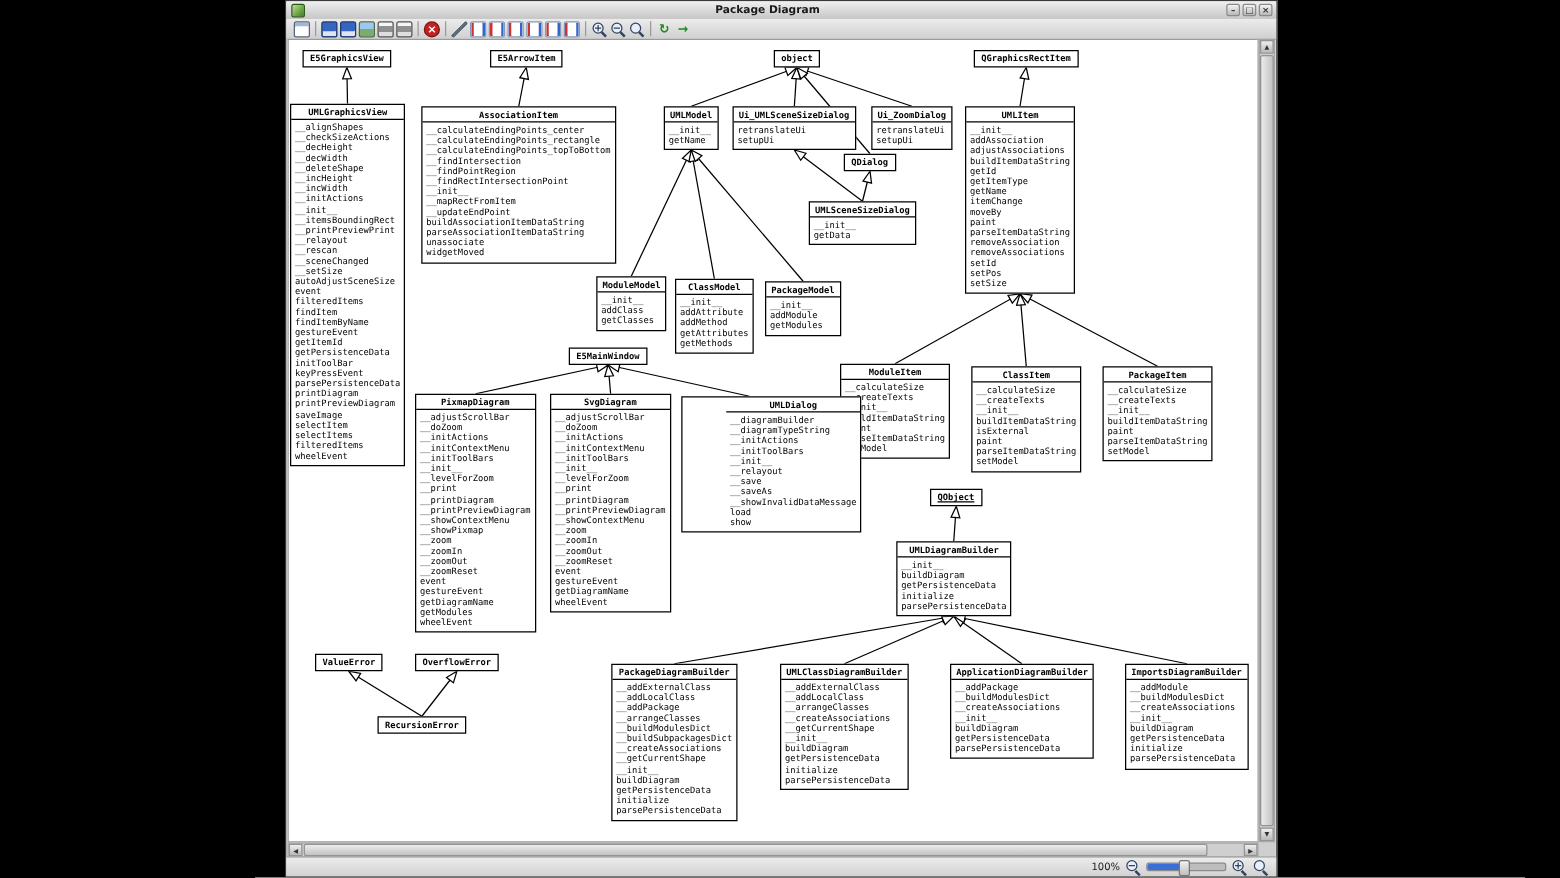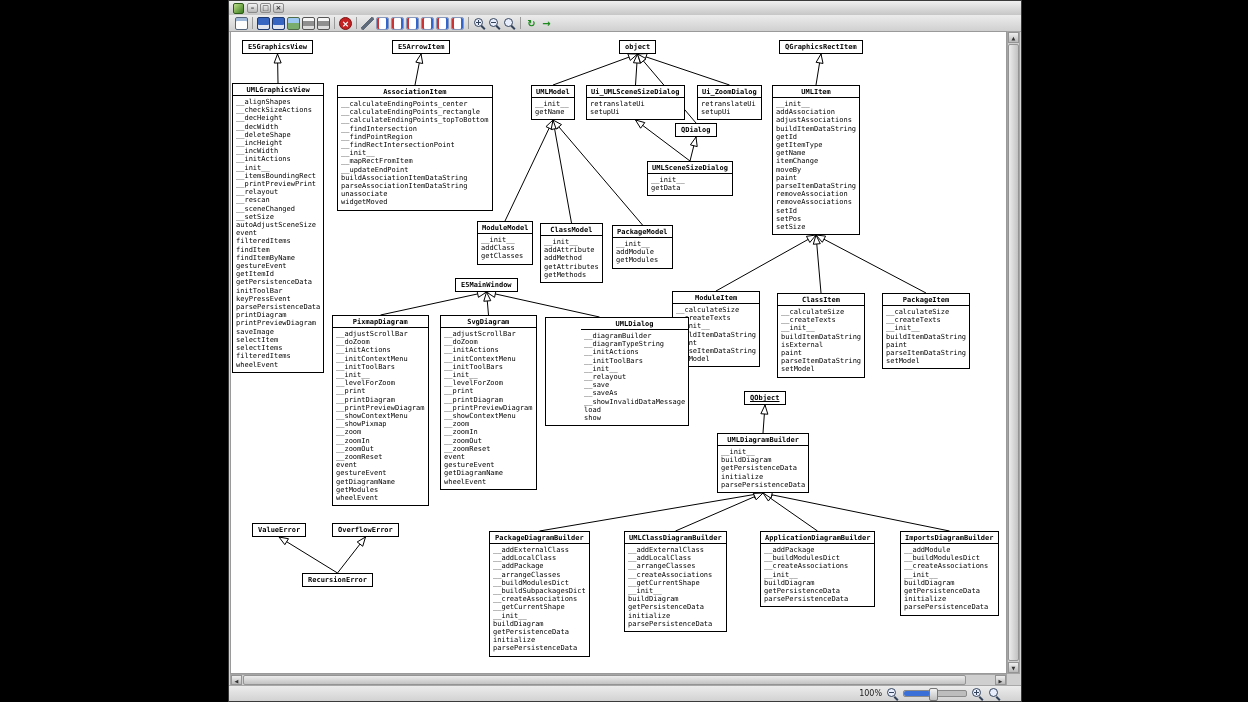--- a/index.html
+++ b/index.html
@@ -80,34 +80,35 @@
     background:linear-gradient(90deg,#ececec,#c2c2c2); border:1px solid #949494;
     border-radius:2px; box-sizing:border-box; }
   .hthumb { position:absolute; left:12px; right:40px; top:0; height:10px;
     background:linear-gradient(#ececec,#c2c2c2); border:1px solid #949494;
     border-radius:2px; box-sizing:border-box; }
   .scorner { position:absolute; right:1px; bottom:15px; width:13px; height:12px; background:#cfcfcf; }
   
   .statusbar { position:absolute; left:0; right:0; bottom:0; height:15px;
     background:linear-gradient(#ececec,#d2d2d2); border-top:1px solid #a8a8a8;
     display:flex; align-items:center; justify-content:flex-end; gap:4px;
-    padding-right:20px; font-size:8px; color:#1a1a1a; }
+    padding-right:6px; font-size:8px; color:#1a1a1a; }
   .slider { position:relative; width:62px; height:5px; background:#bdbdbd;
     border:1px solid #8a8a8a; border-radius:2px; }
   .slider-fill { position:absolute; left:0; top:0; bottom:0; width:42%; background:#3a6fd8; border-radius:2px; }
   .slider-handle { position:absolute; left:40%; top:-3px; width:7px; height:11px;
     background:linear-gradient(#f2f2f2,#bfbfbf); border:1px solid #777; border-radius:2px; }
 </style>
 </head>
 <body>
 
 <div class="window">
 
   <div class="titlebar">
     <span class="app-icon"></span>
+    <span class="tb-title">Package Diagram</span>
     <span class="winbtns">
       <span class="winbtn">–</span>
       <span class="winbtn">□</span>
       <span class="winbtn">×</span>
     </span>
   </div>
 
   <div class="toolbar" id="toolbar">
       <span class="tbicon kind-window"></span>
       <span class="sep"></span>

